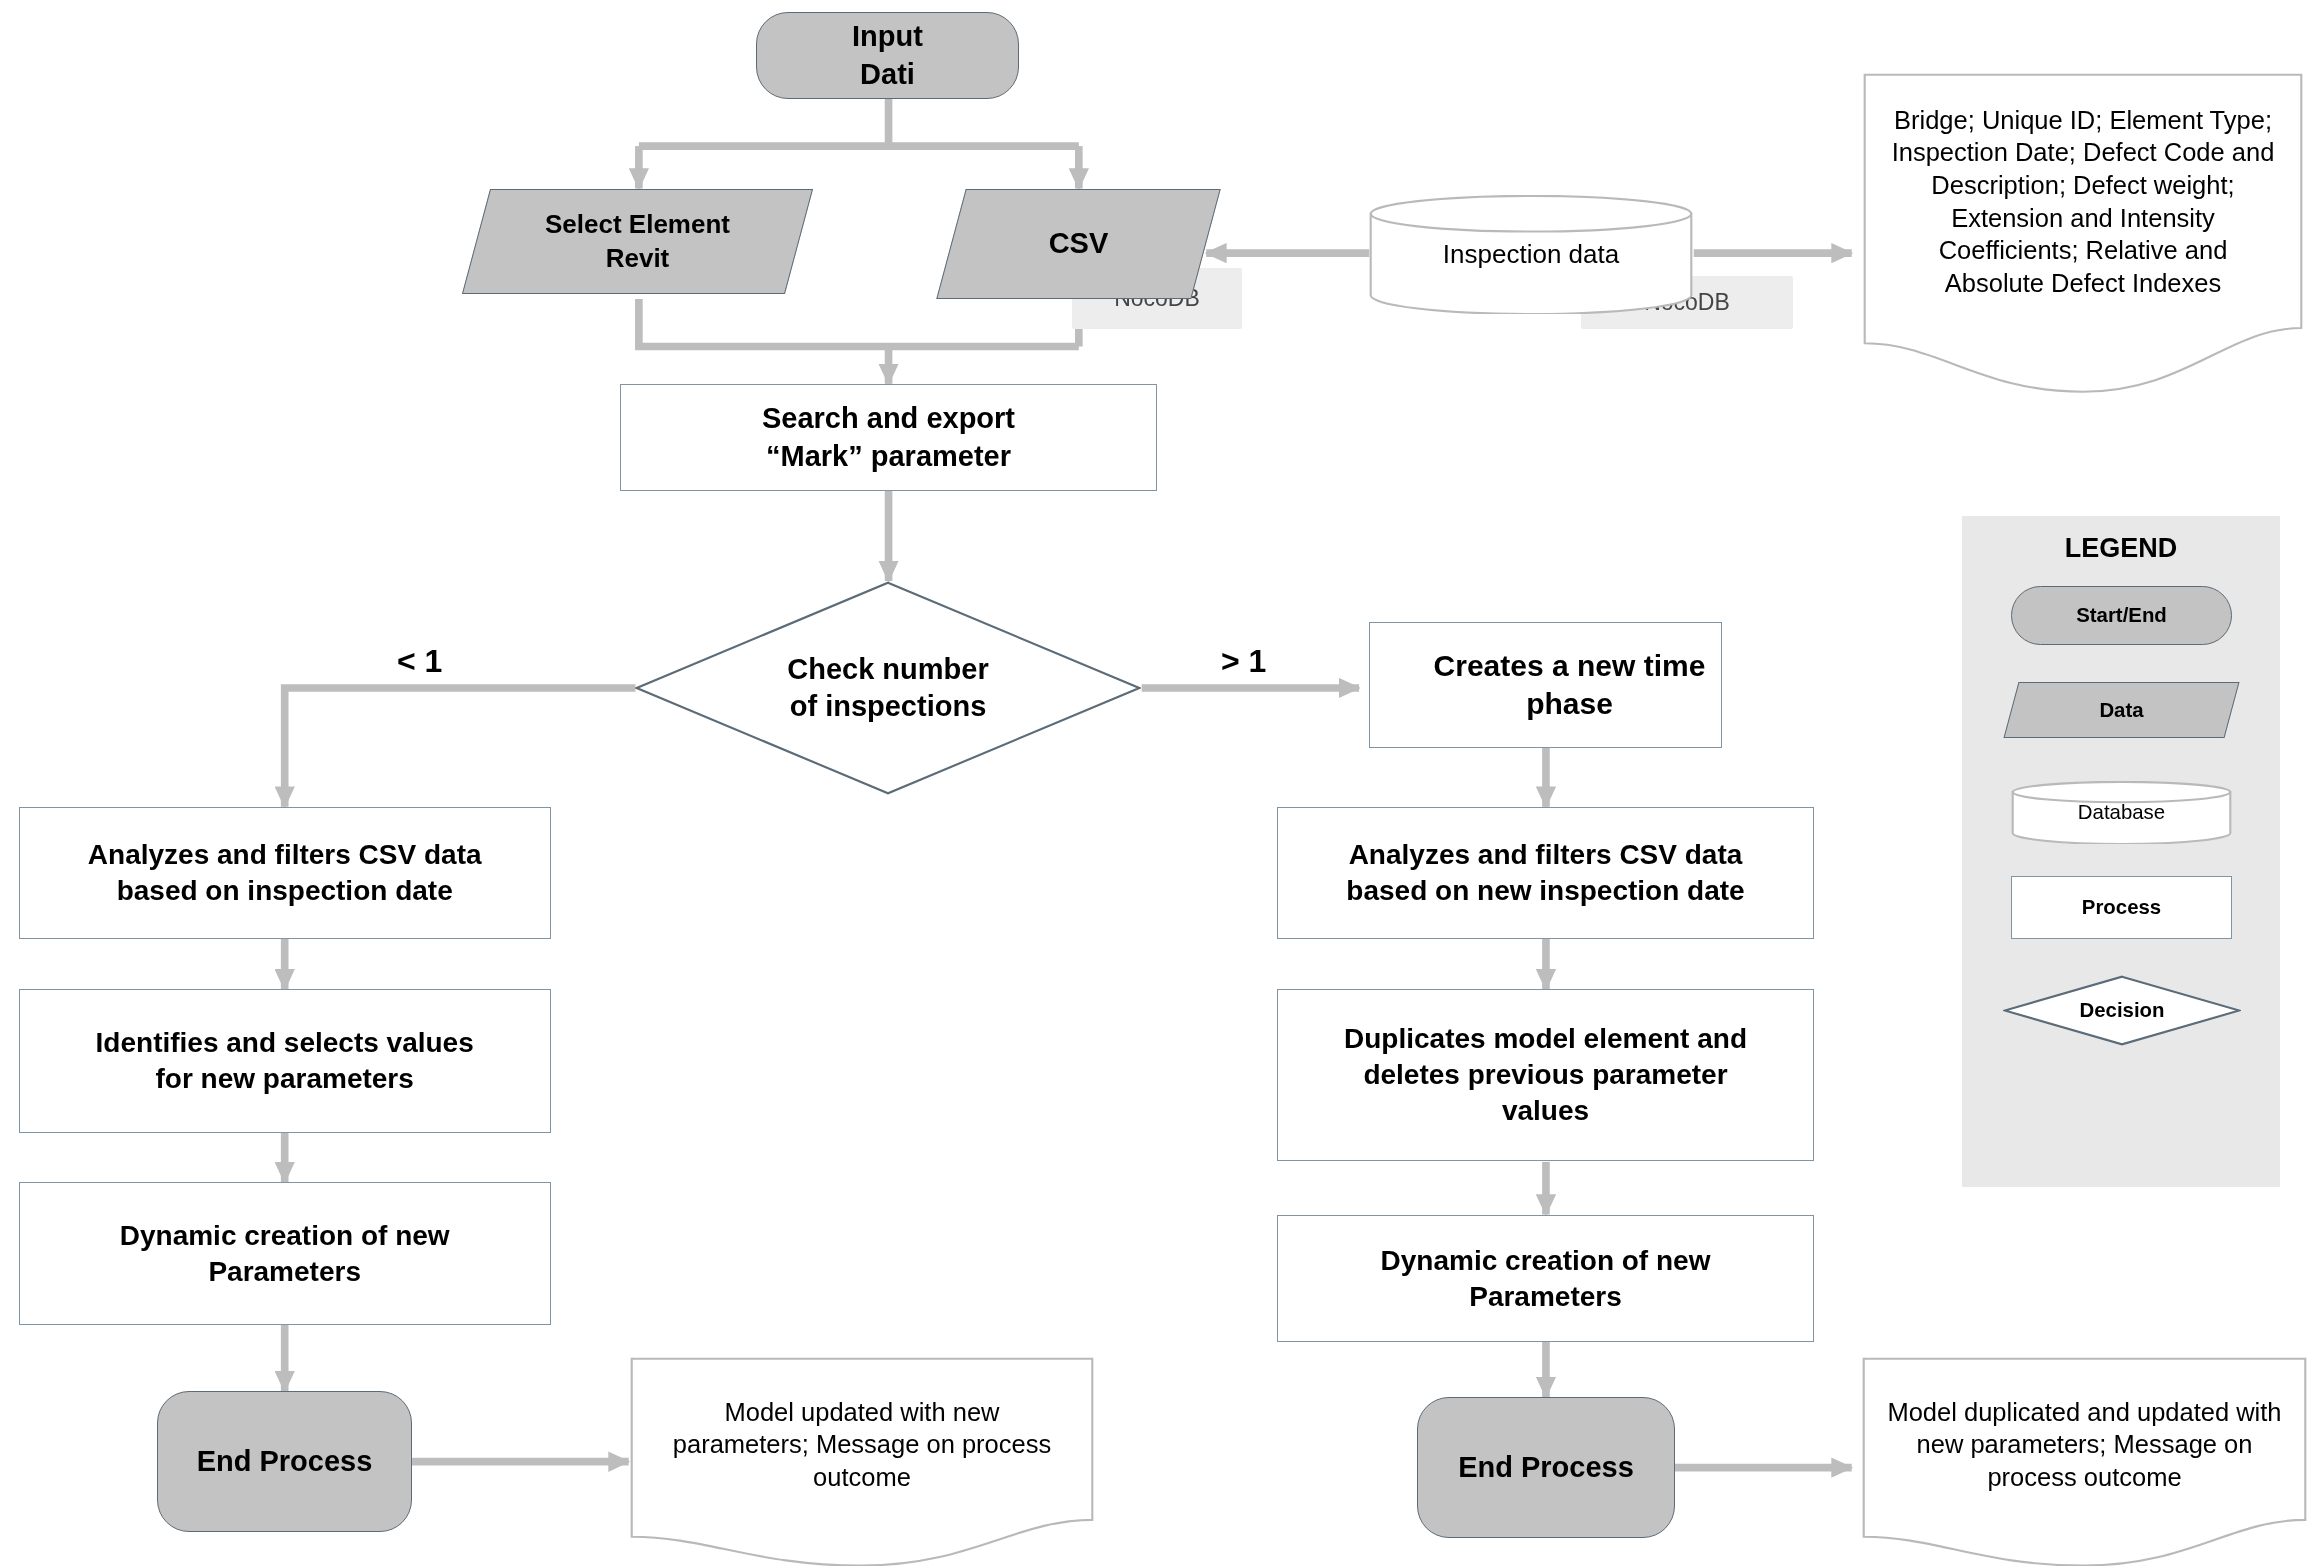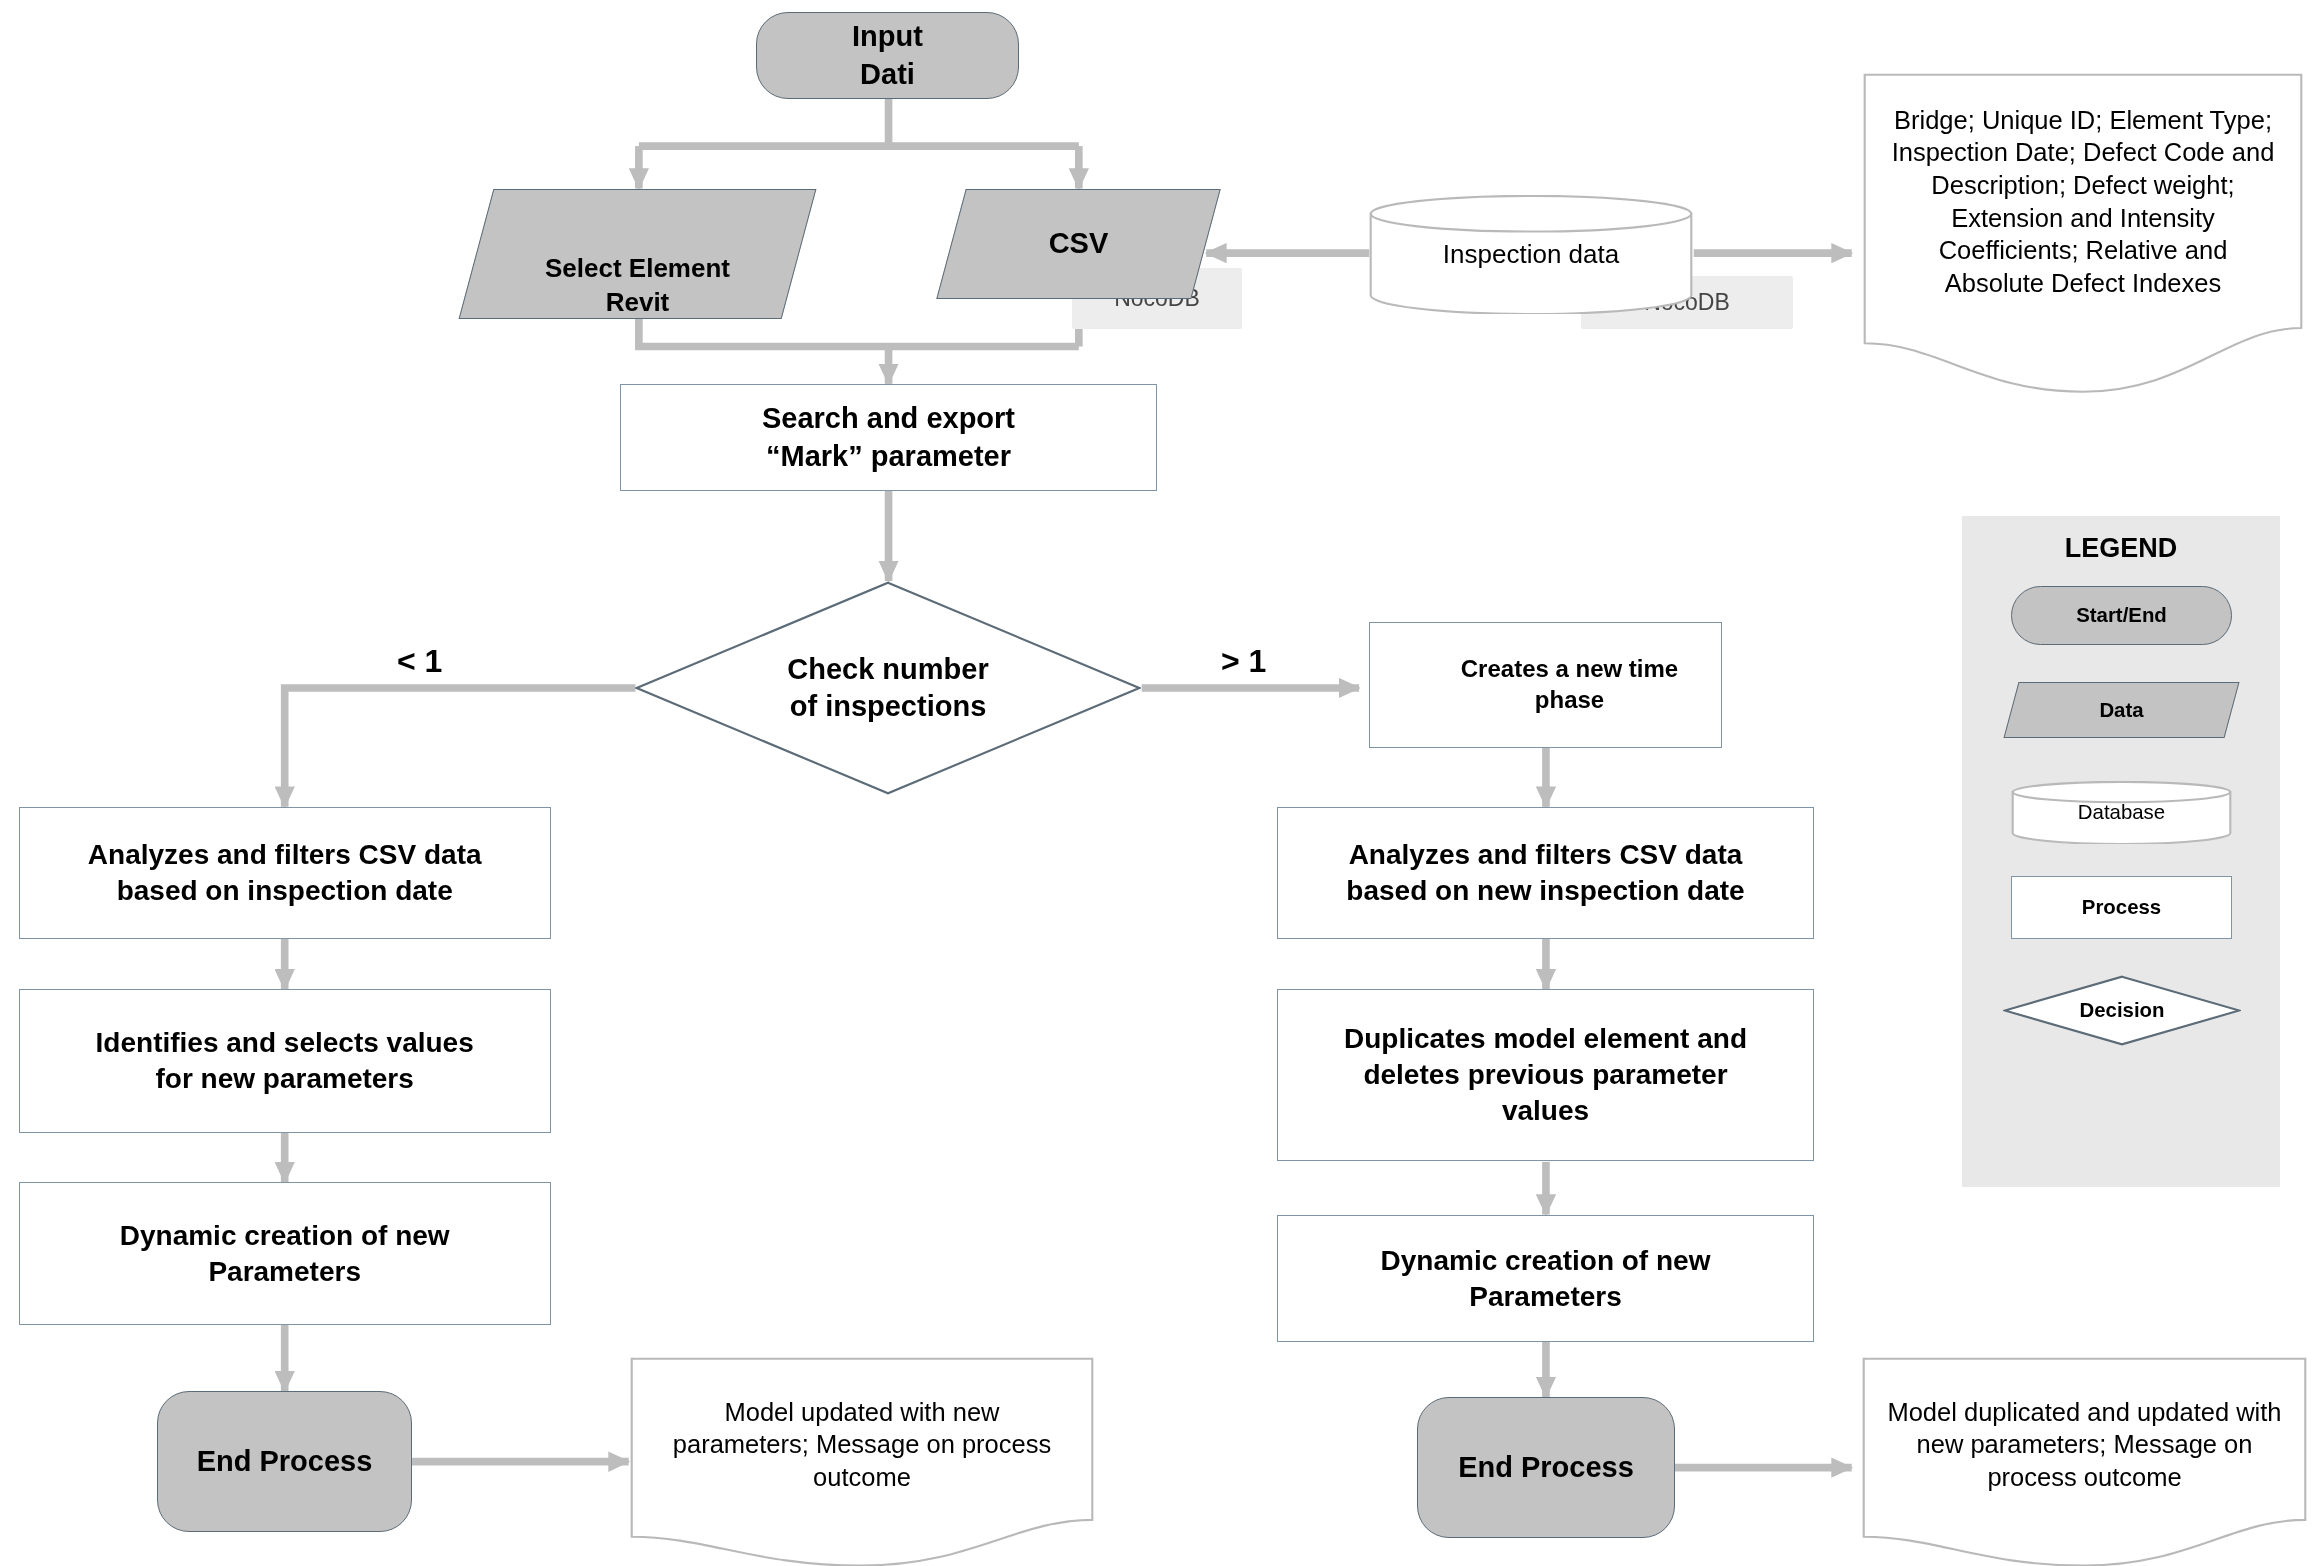--- a/index.html
+++ b/index.html
@@ -113,21 +113,21 @@
       <path d="M1820,1368 L1820,1430" marker-end="url(#ahBig)"></path>
       <path d="M1820,1580 L1820,1645" marker-end="url(#ahBig)"></path>
       <path d="M1972,1728 L2180,1728" marker-end="url(#ahBig)"></path>
     </g>
   </svg>
 
   <div class="node terminator" style="left:756px;top:12px;width:263px;height:87px;font-size:29px;">
     <span class="lbl">Input<br>Dati</span>
   </div>
 
-  <div class="node data-shape" style="left:476px;top:189px;width:323px;height:130px;font-size:26px;align-items:flex-end;">
+  <div class="node data-shape" style="left:476px;top:189px;width:323px;height:105px;font-size:26px;">
     <span class="skew"></span>
     <span class="lbl">Select Element<br>Revit</span>
   </div>
 
   <div class="nocodb-tag" style="left:1072px;top:268px;width:170px;height:61px;font-size:23px;">
     <span>NocoDB</span>
   </div>
 
   <div class="node data-shape" style="left:951px;top:189px;width:255px;height:110px;font-size:29px;justify-content:center;">
     <span class="skew"></span>
@@ -170,21 +170,21 @@
     <span class="lbl">Check number<br>of inspections</span>
   </div>
 
   <div class="edge-label" style="left:397px;top:643px;font-size:32px;">
     <span>&lt; 1</span>
   </div>
   <div class="edge-label" style="left:1221px;top:643px;font-size:32px;">
     <span>&gt; 1</span>
   </div>
 
-  <div class="node process" style="left:1369px;top:622px;width:353px;height:126px;font-size:24px;padding-left:48px;">
+  <div class="node process" style="left:1369px;top:622px;width:353px;height:126px;font-size:30px;padding-left:48px;">
     <span class="lbl">Creates a new time<br>phase</span>
   </div>
 
   <div class="node process" style="left:18.7px;top:807px;width:532px;height:132px;font-size:28px;">
     <span class="lbl">Analyzes and filters CSV data<br>based on inspection date</span>
   </div>
 
   <div class="node process" style="left:18.7px;top:989px;width:532px;height:144px;font-size:28px;">
     <span class="lbl">Identifies and selects values<br>for new parameters</span>
   </div>

